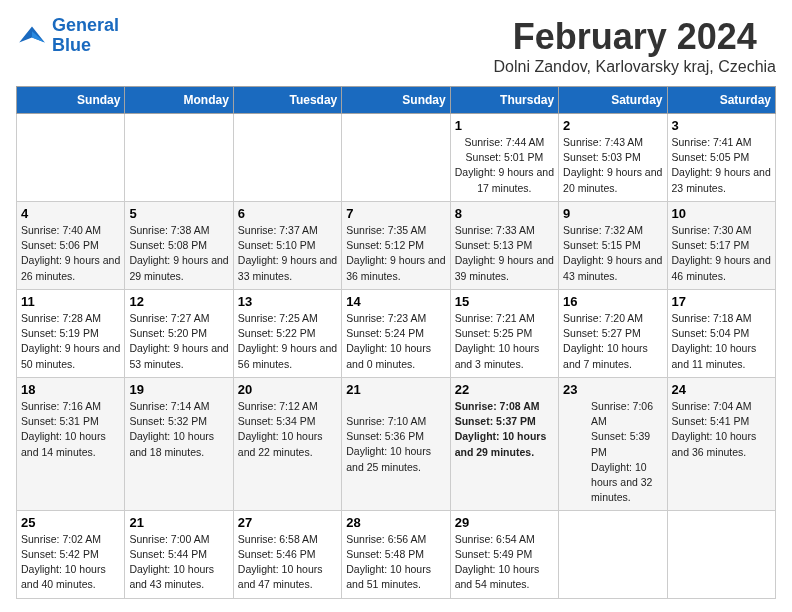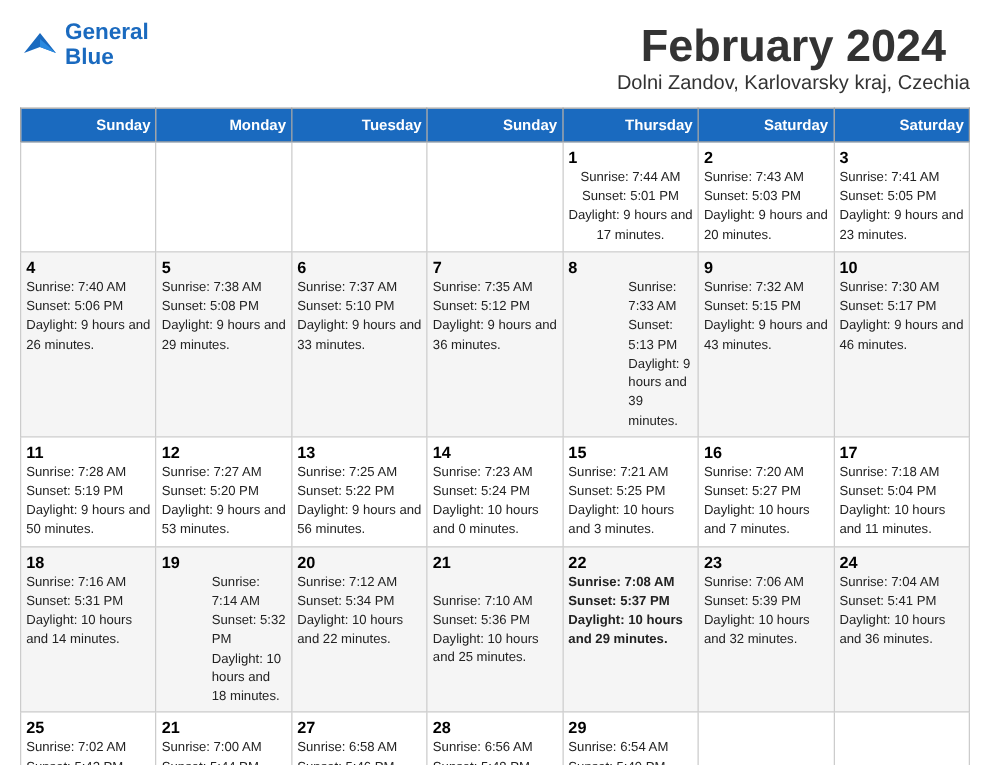--- a/index.html
+++ b/index.html
@@ -161,21 +161,21 @@
 Daylight: 9 hours and 33 minutes.</div>
         </td>
         <td>
           <div class="day-num">7</div>
           <div class="day-info" style="white-space: pre-line;">Sunrise: 7:35 AM
 Sunset: 5:12 PM
 Daylight: 9 hours and 36 minutes.</div>
         </td>
         <td>
           <div class="day-num">8</div>
-          <div class="day-info" style="white-space: pre-line; margin-left: 48px;">Sunrise: 7:33 AM
+          <div class="day-info" style="white-space: pre-line;">Sunrise: 7:33 AM
 Sunset: 5:13 PM
 Daylight: 9 hours and 39 minutes.</div>
         </td>
         <td>
           <div class="day-num">9</div>
           <div class="day-info" style="white-space: pre-line;">Sunrise: 7:32 AM
 Sunset: 5:15 PM
 Daylight: 9 hours and 43 minutes.</div>
         </td>
         <td>
@@ -231,21 +231,21 @@
       </tr>
       <tr>
         <td>
           <div class="day-num">18</div>
           <div class="day-info" style="white-space: pre-line;">Sunrise: 7:16 AM
 Sunset: 5:31 PM
 Daylight: 10 hours and 14 minutes.</div>
         </td>
         <td>
           <div class="day-num">19</div>
-          <div class="day-info" style="white-space: pre-line; margin-left: 40px;">Sunrise: 7:14 AM
+          <div class="day-info" style="white-space: pre-line;">Sunrise: 7:14 AM
 Sunset: 5:32 PM
 Daylight: 10 hours and 18 minutes.</div>
         </td>
         <td>
           <div class="day-num">20</div>
           <div class="day-info" style="white-space: pre-line;">Sunrise: 7:12 AM
 Sunset: 5:34 PM
 Daylight: 10 hours and 22 minutes.</div>
         </td>
         <td>
@@ -255,21 +255,21 @@
 Daylight: 10 hours and 25 minutes.</div>
         </td>
         <td>
           <div class="day-num">22</div>
           <div class="day-info" style="white-space: pre-line; font-weight: bold;">Sunrise: 7:08 AM
 Sunset: 5:37 PM
 Daylight: 10 hours and 29 minutes.</div>
         </td>
         <td>
           <div class="day-num">23</div>
-          <div class="day-info" style="white-space: pre-line;">Sunrise: 7:06 AM
+          <div class="day-info" style="white-space: pre-line; margin-left: 28px;">Sunrise: 7:06 AM
 Sunset: 5:39 PM
 Daylight: 10 hours and 32 minutes.</div>
         </td>
         <td>
           <div class="day-num">24</div>
           <div class="day-info" style="white-space: pre-line;">Sunrise: 7:04 AM
 Sunset: 5:41 PM
 Daylight: 10 hours and 36 minutes.</div>
         </td>
       </tr>

